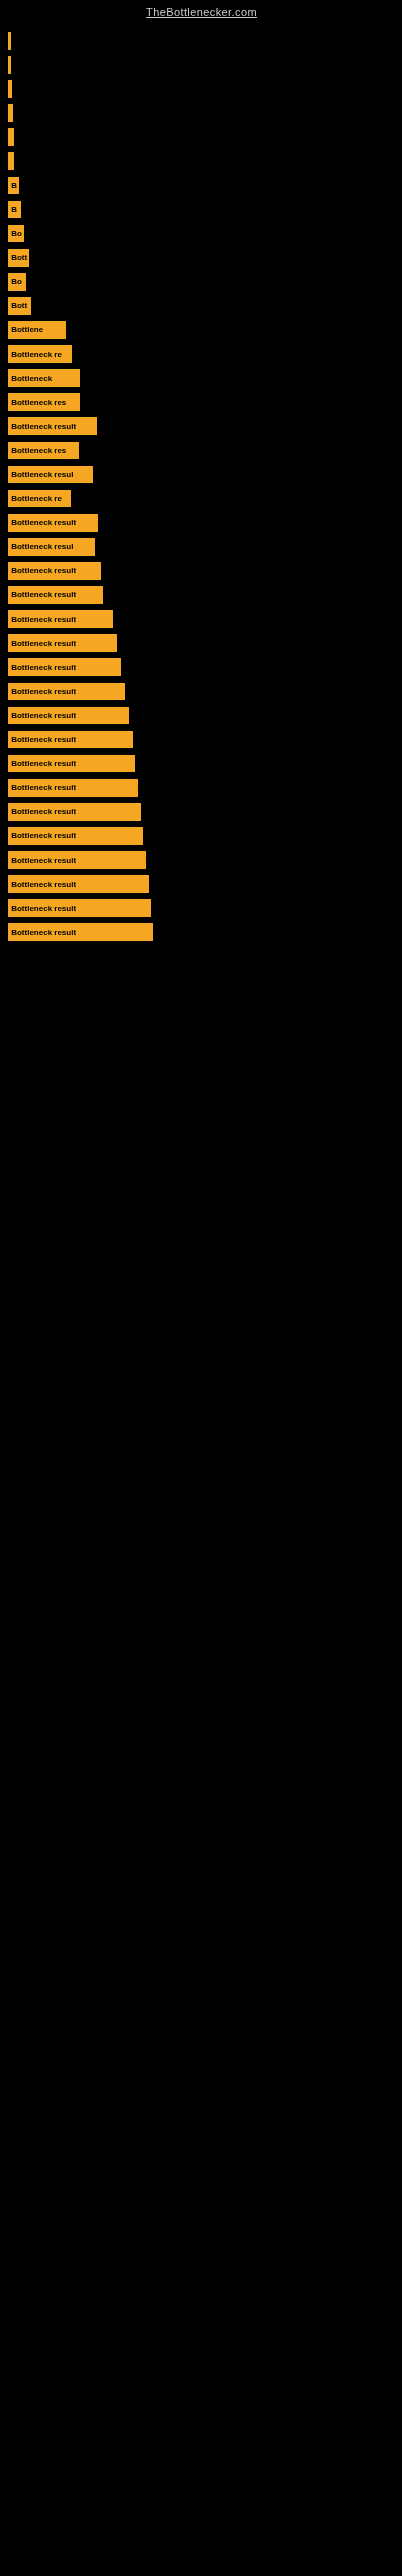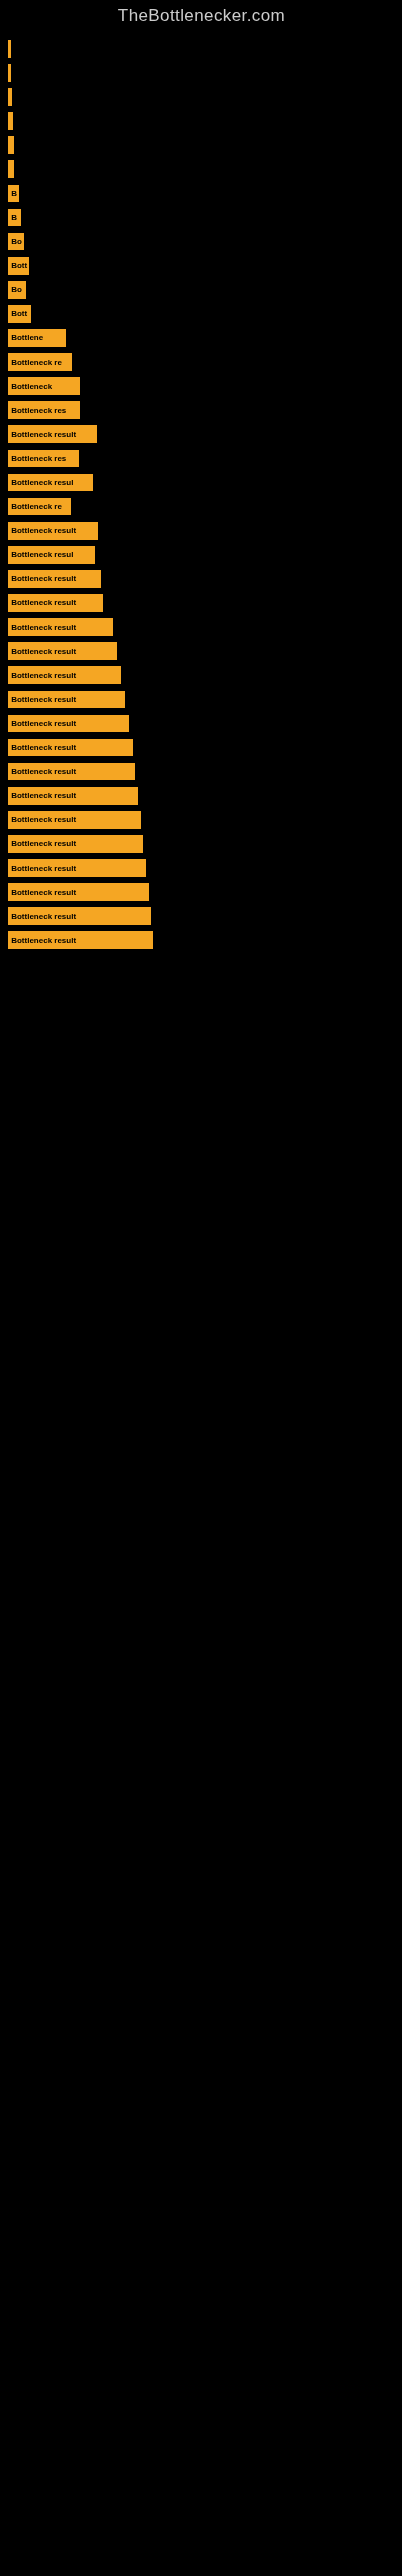--- a/index.html
+++ b/index.html
@@ -6,23 +6,24 @@
     body {
       background-color: #000;
       width: 403px;
       min-height: 2576px;
       font-family: Arial, sans-serif;
       position: relative;
     }
     .site-title {
       text-align: center;
       color: #ccc;
-      font-size: 17px;
+      font-size: 11px;
       padding: 6.4px 0 3.2px 0;
       letter-spacing: 0.4px;
+      text-decoration: underline;
     }
     .bars-container {
       padding: 8px 0 8px 8px;
       display: flex;
       flex-direction: column;
       gap: 0;
     }
     .bar-row {
       display: flex;
       align-items: center;

